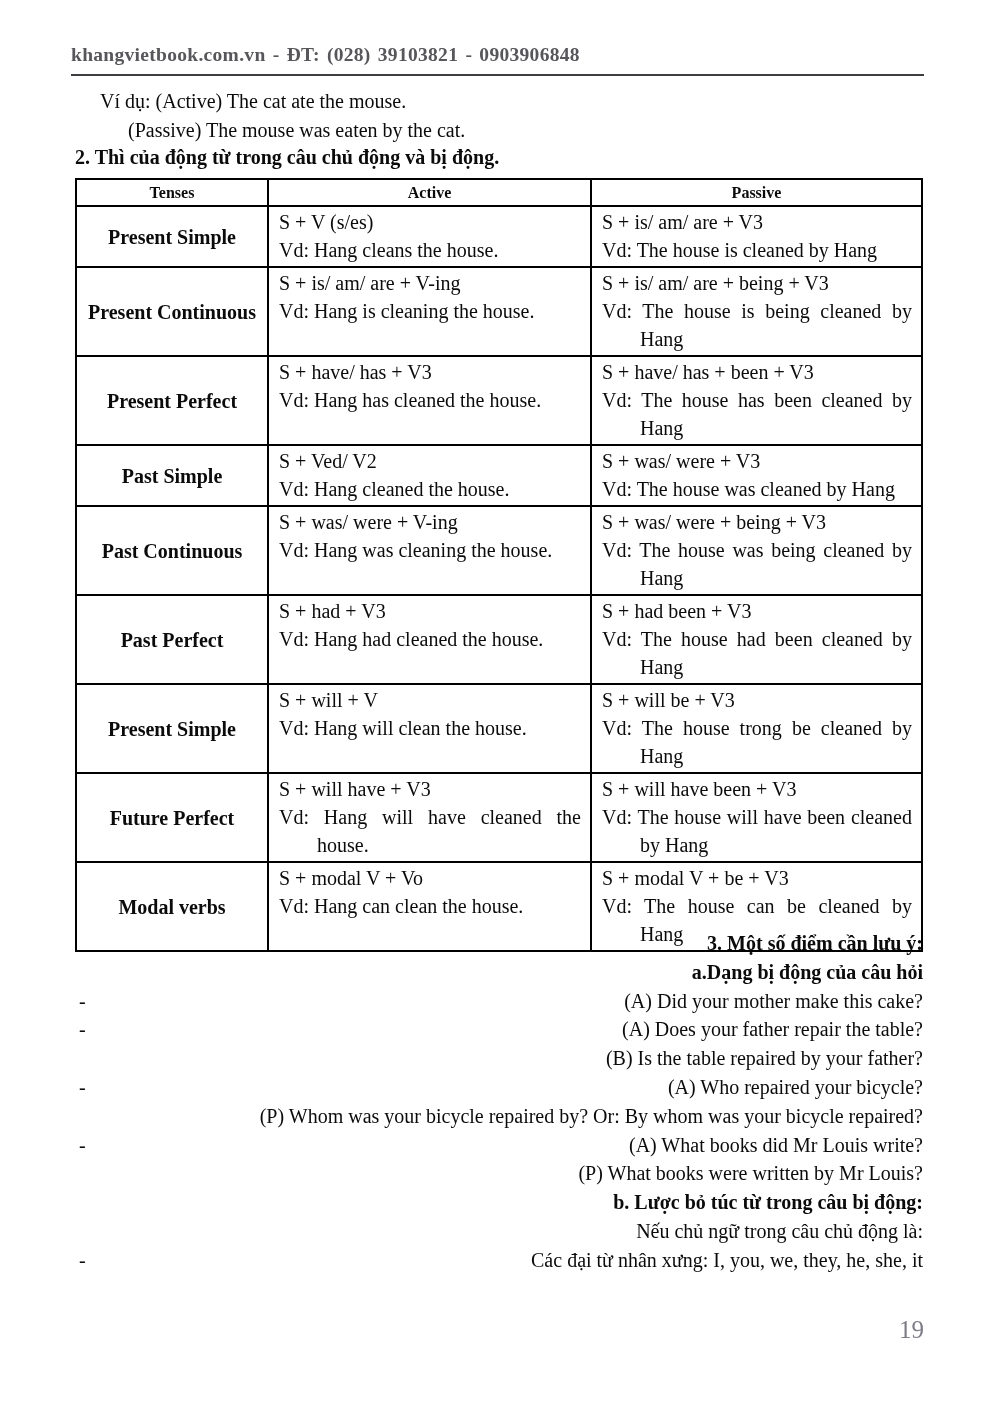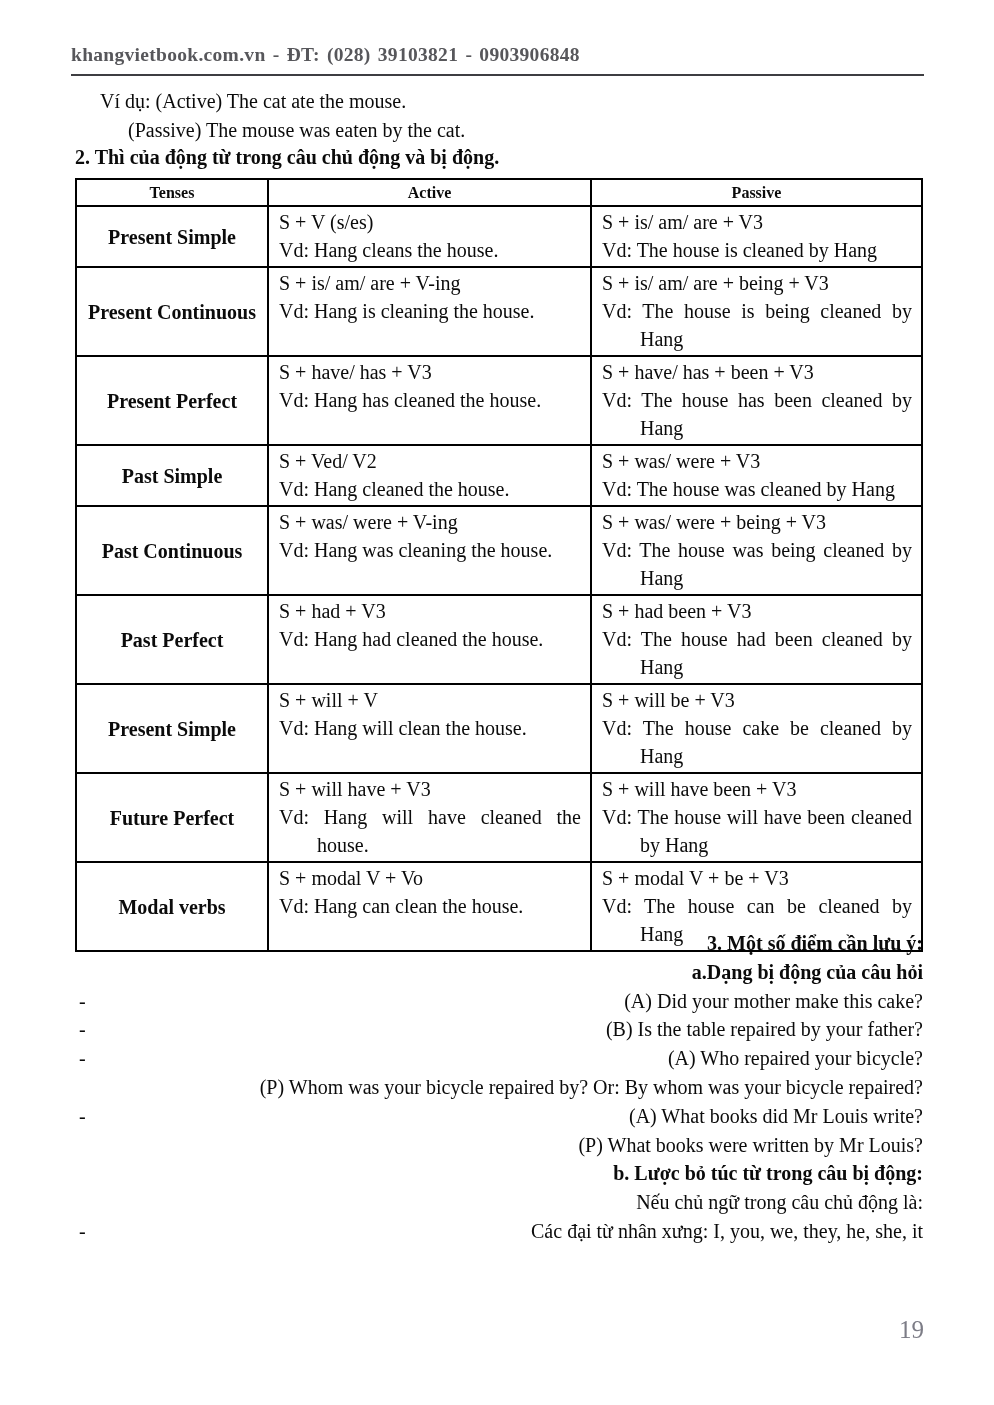--- a/index.html
+++ b/index.html
@@ -154,21 +154,21 @@
         </td>
       </tr>
       <tr class="row-3">
         <td class="tense-cell">Present Simple</td>
         <td class="form-cell">
           <div class="formula">S + will + V</div>
           <div class="example">Vd: Hang will clean the house.</div>
         </td>
         <td class="form-cell">
           <div class="formula">S + will be + V3</div>
-          <div class="example">Vd: The house cake be cleaned by Hang</div>
+          <div class="example">Vd: The house trong be cleaned by Hang</div>
         </td>
       </tr>
       <tr class="row-3">
         <td class="tense-cell">Future Perfect</td>
         <td class="form-cell">
           <div class="formula">S + will have + V3</div>
           <div class="example">Vd: Hang will have cleaned the house.</div>
         </td>
         <td class="form-cell">
           <div class="formula">S + will have been + V3</div>
@@ -192,20 +192,21 @@
   <div class="section3">
     <div class="bold">3. Một số điểm cần lưu ý:</div>
     <div class="bold">a.Dạng bị động của câu hỏi</div>
 
     <div class="li">
       <span class="marker">-</span>
       <span>(A) Did your mother make this cake?</span>
     </div>
     <div class="li">
       <span class="marker">-</span>
+      <span>(A) Does your father repair the table?</span>
     </div>
     <div class="li">
       <span class="marker"></span>
       <span>(B) Is the table repaired by your father?</span>
     </div>
     <div class="li">
       <span class="marker">-</span>
       <span>(A) Who repaired your bicycle?</span>
     </div>
     <div class="li">

